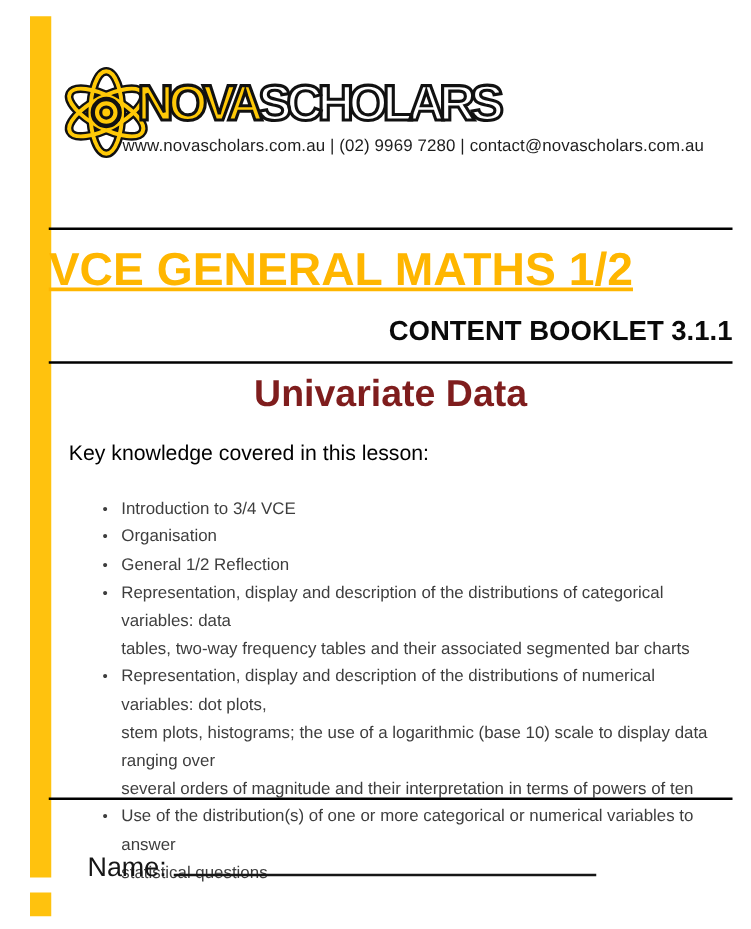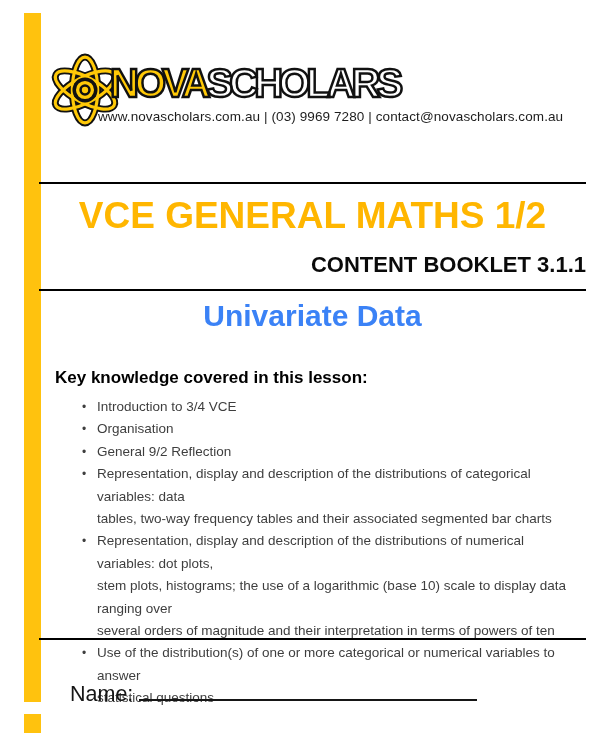--- a/index.html
+++ b/index.html
@@ -66,54 +66,55 @@
     background: #000000;
   }
   .divider-1 { top: 182px; }
   .divider-2 { top: 289px; }
   .divider-3 { top: 638px; }
 
   .doc-title {
     position: absolute;
     left: 39px; top: 194px;
     width: 547px;
-    text-align: center;
+    text-align: left;
     font-size: 37px;
     line-height: 44px;
     font-weight: bold;
     color: var(--title-yellow, #FFB600);
     white-space: nowrap;
+    text-decoration: underline;
   }
   .doc-subtitle {
     position: absolute;
     left: 39px; top: 251px;
     width: 547px;
     text-align: right;
     font-size: 22px;
     line-height: 28px;
     font-weight: bold;
     color: #0a0a0a;
   }
   .section-title {
     position: absolute;
     left: 39px; top: 298px;
     width: 547px;
     text-align: center;
     font-size: 30px;
     line-height: 36px;
     font-weight: bold;
-    color: #3b82f6;
+    color: #7f1d1d;
   }
 
   .kk-heading {
     position: absolute;
-    left: 55px; top: 367px;
+    left: 55px; top: 352px;
     font-size: 17px;
     line-height: 21px;
-    font-weight: bold;
+    font-weight: normal;
     color: #000000;
   }
   .kk-list {
     position: absolute;
     left: 69px; top: 384px;
     width: 492px;
     margin: 12px; padding: 0;
     list-style: none;
     font-size: 13.5px;
     line-height: 22.4px;
@@ -167,36 +168,36 @@
       <ellipse cx="60" cy="60" rx="20" ry="52"></ellipse>
       <ellipse cx="60" cy="60" rx="20" ry="52" transform="rotate(62 60 60)"></ellipse>
       <ellipse cx="60" cy="60" rx="20" ry="52" transform="rotate(-62 60 60)"></ellipse>
     </g>
     <circle cx="60" cy="60" r="17" fill="var(--logo-yellow, #FFC907)" stroke="#111111" stroke-width="5.5"></circle>
     <circle cx="60" cy="60" r="7" fill="var(--logo-yellow, #FFC907)" stroke="#111111" stroke-width="4"></circle>
   </svg>
 
   <div class="logo-word"><span class="nova">NOVA</span><span class="scholars">SCHOLARS</span></div>
 
-  <div class="contact-line">www.novascholars.com.au | (03) 9969 7280 | contact@novascholars.com.au</div>
+  <div class="contact-line">www.novascholars.com.au | (02) 9969 7280 | contact@novascholars.com.au</div>
 
   <div class="divider divider-1"></div>
 
   <div class="doc-title">VCE GENERAL MATHS 1/2</div>
   <div class="doc-subtitle">CONTENT BOOKLET 3.1.1</div>
 
   <div class="divider divider-2"></div>
 
   <div class="section-title">Univariate Data</div>
 
   <div class="kk-heading">Key knowledge covered in this lesson:</div>
   <ul class="kk-list">
       <li>Introduction to 3/4 VCE</li>
       <li>Organisation</li>
-      <li>General 9/2 Reflection</li>
+      <li>General 1/2 Reflection</li>
       <li>Representation, display and description of the distributions of categorical variables: data
 tables, two-way frequency tables and their associated segmented bar charts</li>
       <li>Representation, display and description of the distributions of numerical variables: dot plots,
 stem plots, histograms; the use of a logarithmic (base 10) scale to display data ranging over
 several orders of magnitude and their interpretation in terms of powers of ten</li>
       <li>Use of the distribution(s) of one or more categorical or numerical variables to answer
 statistical questions</li>
     </ul>
 
   <div class="divider divider-3"></div>

